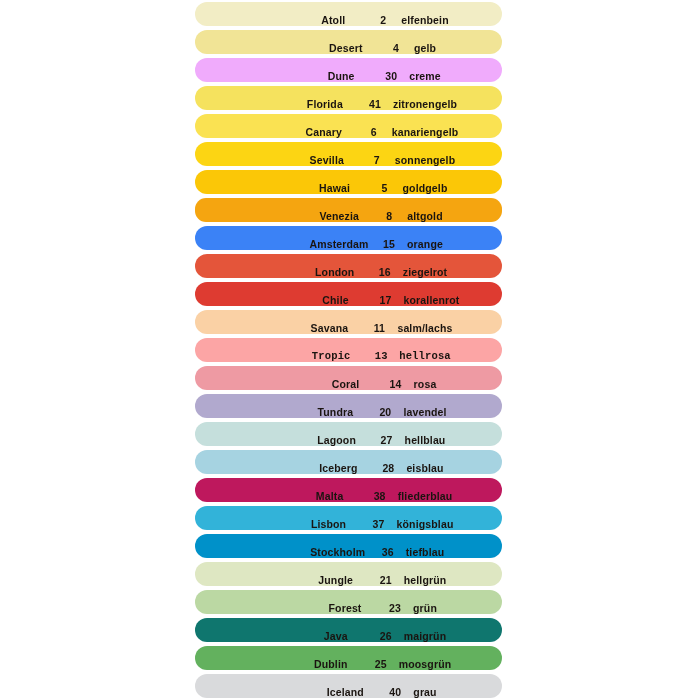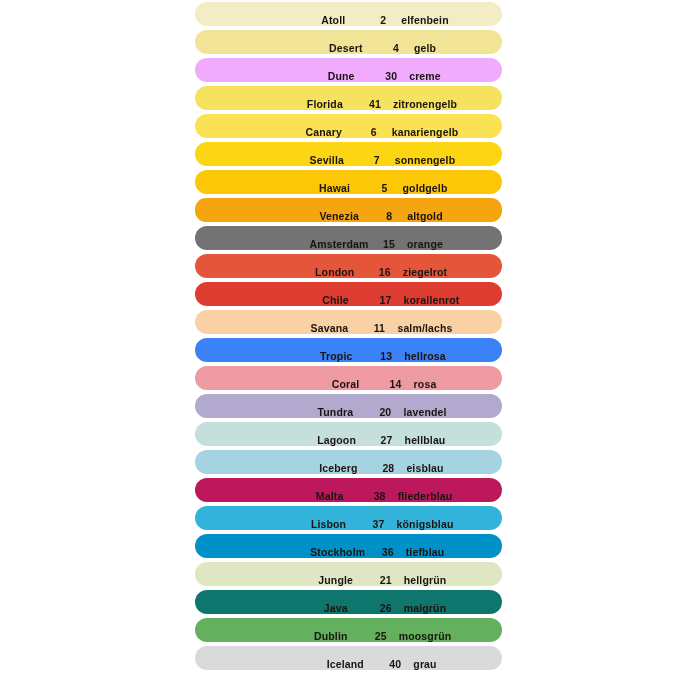--- a/index.html
+++ b/index.html
@@ -127,21 +127,21 @@
           <span class="col-german">goldgelb</span>
         </div>
       </div>
       <div class="swatch-row" style="background: rgb(245, 165, 16); border-radius: 11px;">
         <div class="swatch-label">
           <span class="col-name">Venezia</span>
           <span class="col-code">8</span>
           <span class="col-german">altgold</span>
         </div>
       </div>
-      <div class="swatch-row" style="background: #737373;">
+      <div class="swatch-row" style="background: #3b82f6;">
         <div class="swatch-label">
           <span class="col-name">Amsterdam</span>
           <span class="col-code">15</span>
           <span class="col-german">orange</span>
         </div>
       </div>
       <div class="swatch-row" style="background: rgb(228, 85, 58);">
         <div class="swatch-label">
           <span class="col-name">London</span>
           <span class="col-code">16</span>
@@ -155,21 +155,21 @@
           <span class="col-german">korallenrot</span>
         </div>
       </div>
       <div class="swatch-row" style="background: rgb(250, 209, 165);">
         <div class="swatch-label">
           <span class="col-name">Savana</span>
           <span class="col-code">11</span>
           <span class="col-german">salm/lachs</span>
         </div>
       </div>
-      <div class="swatch-row" style="background: #3b82f6;">
+      <div class="swatch-row" style="background: #fca5a5; font-family: Liberation Mono, monospace;">
         <div class="swatch-label">
           <span class="col-name">Tropic</span>
           <span class="col-code">13</span>
           <span class="col-german">hellrosa</span>
         </div>
       </div>
       <div class="swatch-row" style="background: rgb(238, 154, 163);">
         <div class="swatch-label">
           <span class="col-name">Coral</span>
           <span class="col-code">14</span>
@@ -218,20 +218,27 @@
           <span class="col-german">tiefblau</span>
         </div>
       </div>
       <div class="swatch-row" style="background: rgb(222, 231, 194);">
         <div class="swatch-label">
           <span class="col-name">Jungle</span>
           <span class="col-code">21</span>
           <span class="col-german">hellgrün</span>
         </div>
       </div>
+      <div class="swatch-row" style="background: rgb(187, 216, 163);">
+        <div class="swatch-label">
+          <span class="col-name">Forest</span>
+          <span class="col-code">23</span>
+          <span class="col-german">grün</span>
+        </div>
+      </div>
       <div class="swatch-row" style="background: #0f766e;">
         <div class="swatch-label">
           <span class="col-name">Java</span>
           <span class="col-code">26</span>
           <span class="col-german">maigrün</span>
         </div>
       </div>
       <div class="swatch-row" style="background: rgb(99, 177, 94);">
         <div class="swatch-label">
           <span class="col-name">Dublin</span>

